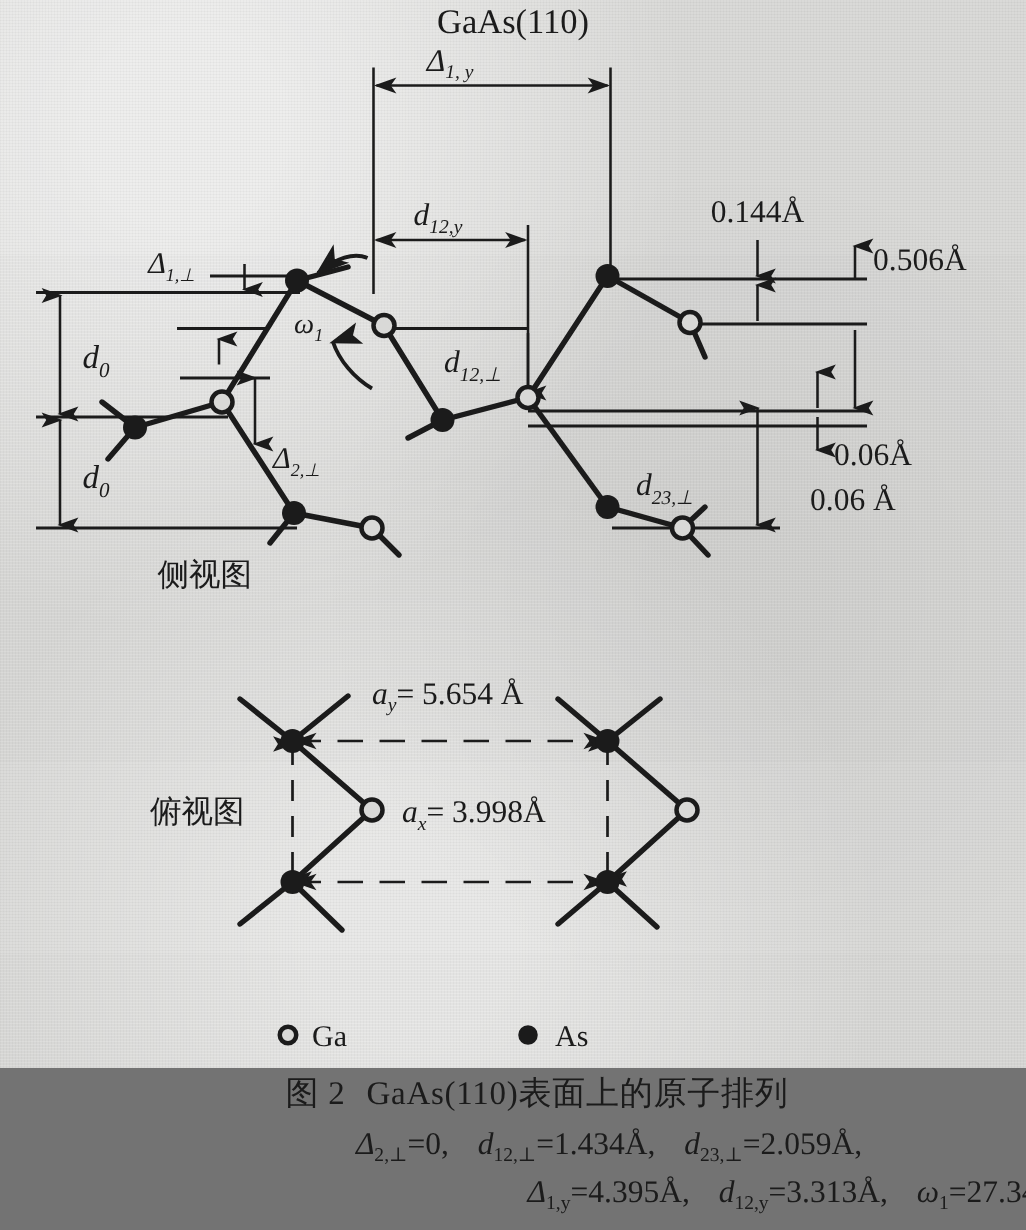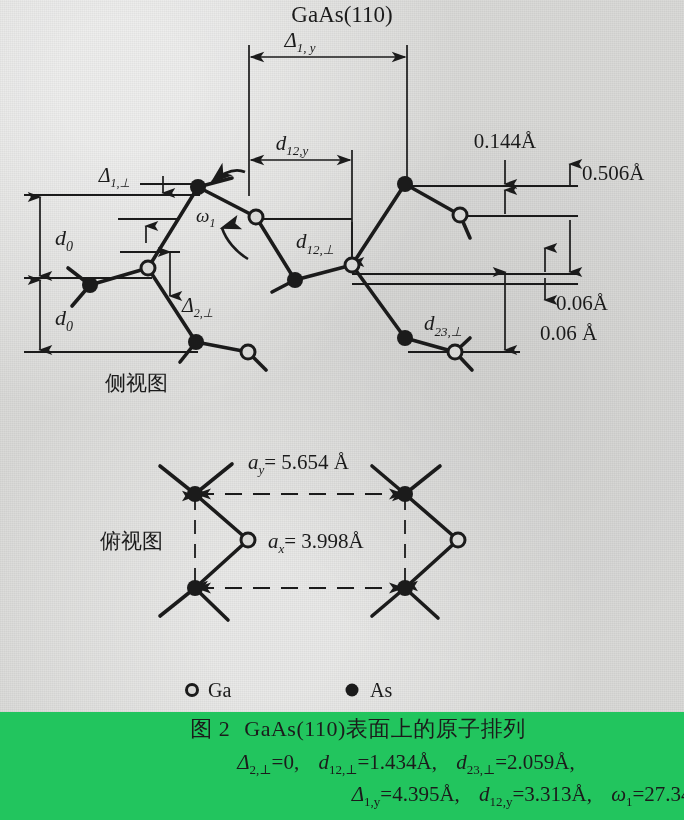--- a/index.html
+++ b/index.html
@@ -11,21 +11,21 @@
     width: 684px;
     height: 820px;
     font-family: "Liberation Serif", "DejaVu Serif", serif;
     position: relative;
     overflow: hidden;
   }
   #page {
     position: relative;
     width: 684px;
     height: 820px;
-    background: #22c55e;
+    background: #737373;
   }
   
   #scan {
     position: absolute;
     left: 0;
     top: 0;
     width: 684px;
     height: 712px;
     background:
       radial-gradient(circle at 18% 12%, rgba(255,255,255,0.55) 0 8%, rgba(0,0,0,0) 40%),

